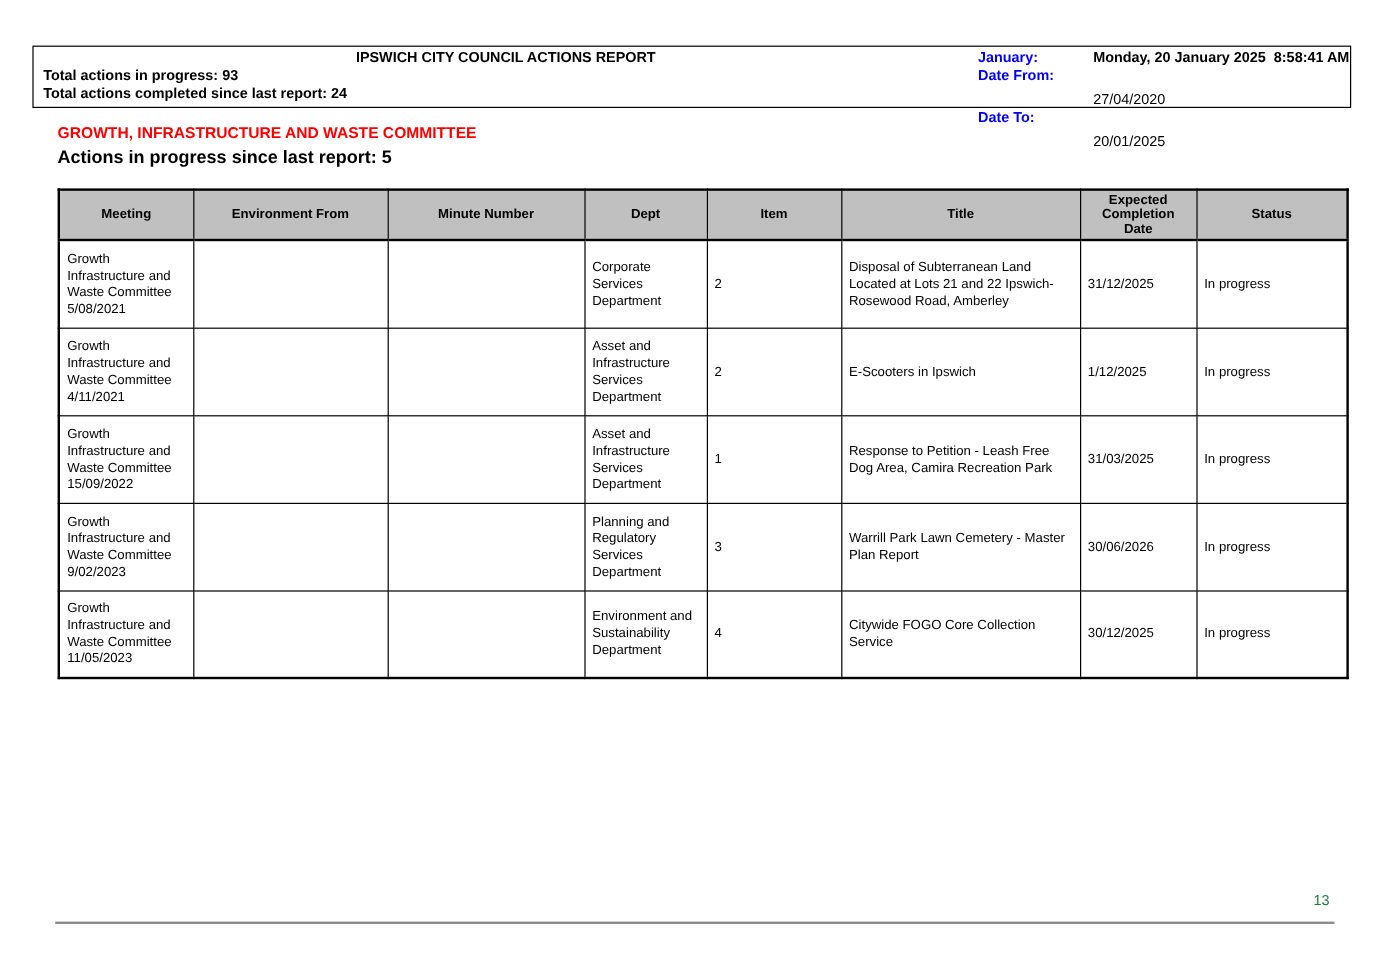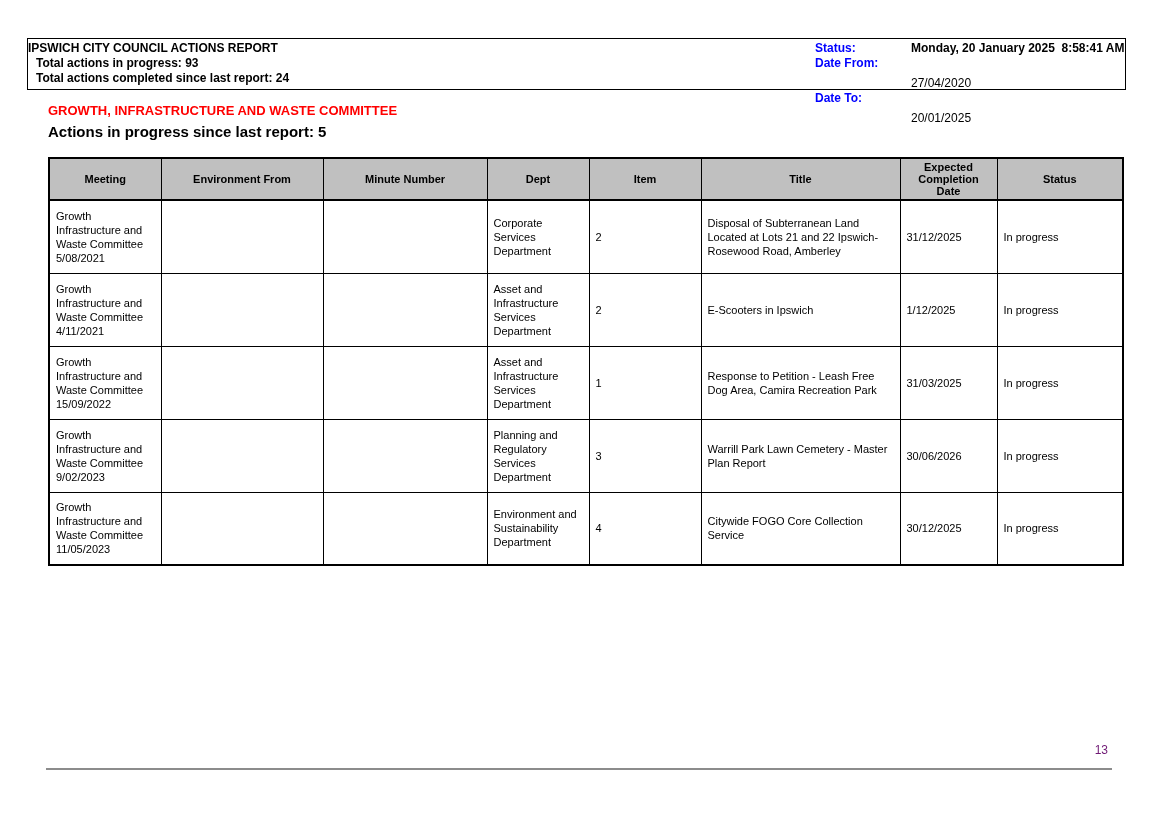--- a/index.html
+++ b/index.html
@@ -30,20 +30,21 @@
     font-size: 12px;
     color: #000000;
   }
   .header-main {
     flex: 1;
     display: flex;
     flex-direction: column;
     padding-top: 2px;
   }
   .header-title {
+    text-align: center;
     line-height: 15px;
   }
   .header-total {
     padding-left: 8px;
     line-height: 15px;
   }
   .header-right {
     width: 310px;
     padding-top: 2px;
   }
@@ -111,21 +112,21 @@
   table.actions tbody tr { height: 73px; }
   td.meeting-cell { vertical-align: top; padding-top: 4px; margin-left: 33px; }
   td.dept-cell { padding-right: 18px; }
 
   
   .page-number {
     position: absolute;
     top: 743px;
     right: 47px;
     font-size: 12px;
-    color: #701a75;
+    color: #15803d;
   }
   .footer-rule {
     position: absolute;
     left: 46px;
     top: 768px;
     width: 1066px;
     height: 2px;
     background: #8c8c8c;
   }
 </style>
@@ -135,21 +136,21 @@
 <div class="page">
 
   <div class="header-box">
     <div class="header-main">
       <div class="header-title">IPSWICH CITY COUNCIL ACTIONS REPORT</div>
       <div class="header-total">Total actions in progress: 93</div>
       <div class="header-total">Total actions completed since last report: 24</div>
     </div>
     <div class="header-right">
       <div class="hr-row">
-        <span class="hr-label">Status:</span>
+        <span class="hr-label">January:</span>
         <span class="hr-value">Monday, 20 January 2025  8:58:41 AM</span>
       </div>
       <div class="hr-row">
         <span class="hr-label">Date From:</span>
         <span class="hr-value normal">27/04/2020</span>
       </div>
       <div class="hr-row">
         <span class="hr-label">Date To:</span>
         <span class="hr-value normal">20/01/2025</span>
       </div>

